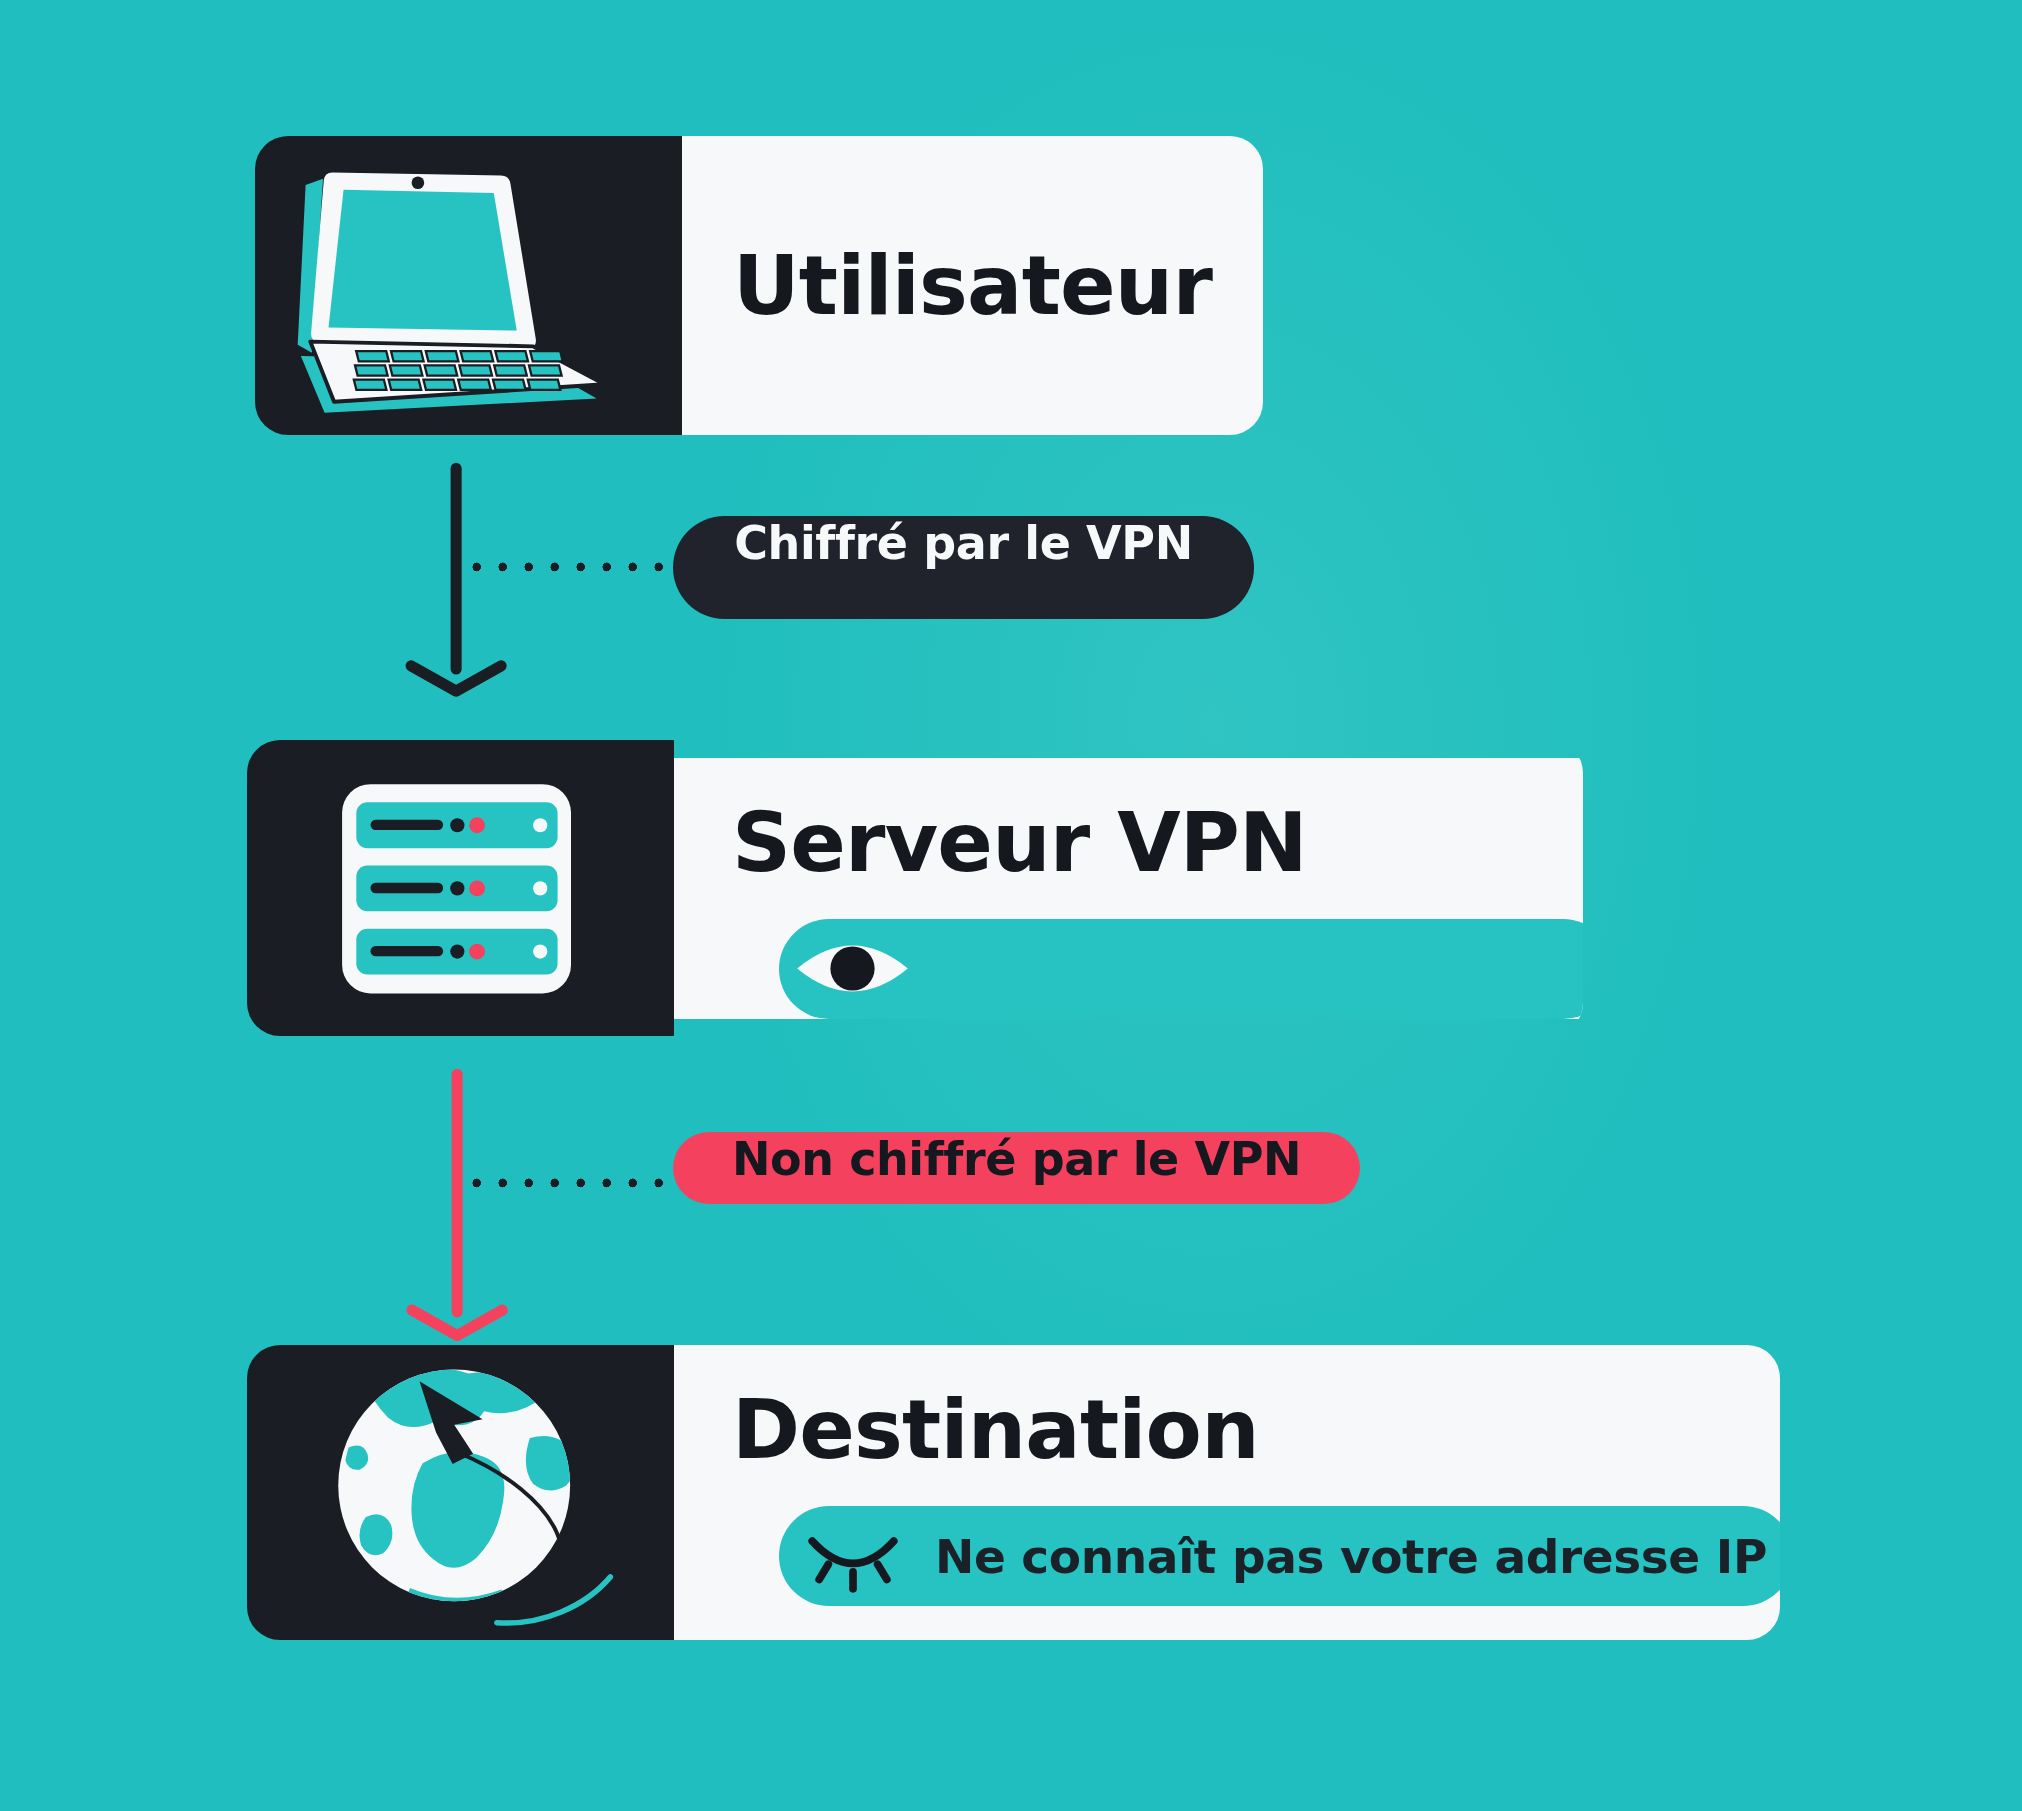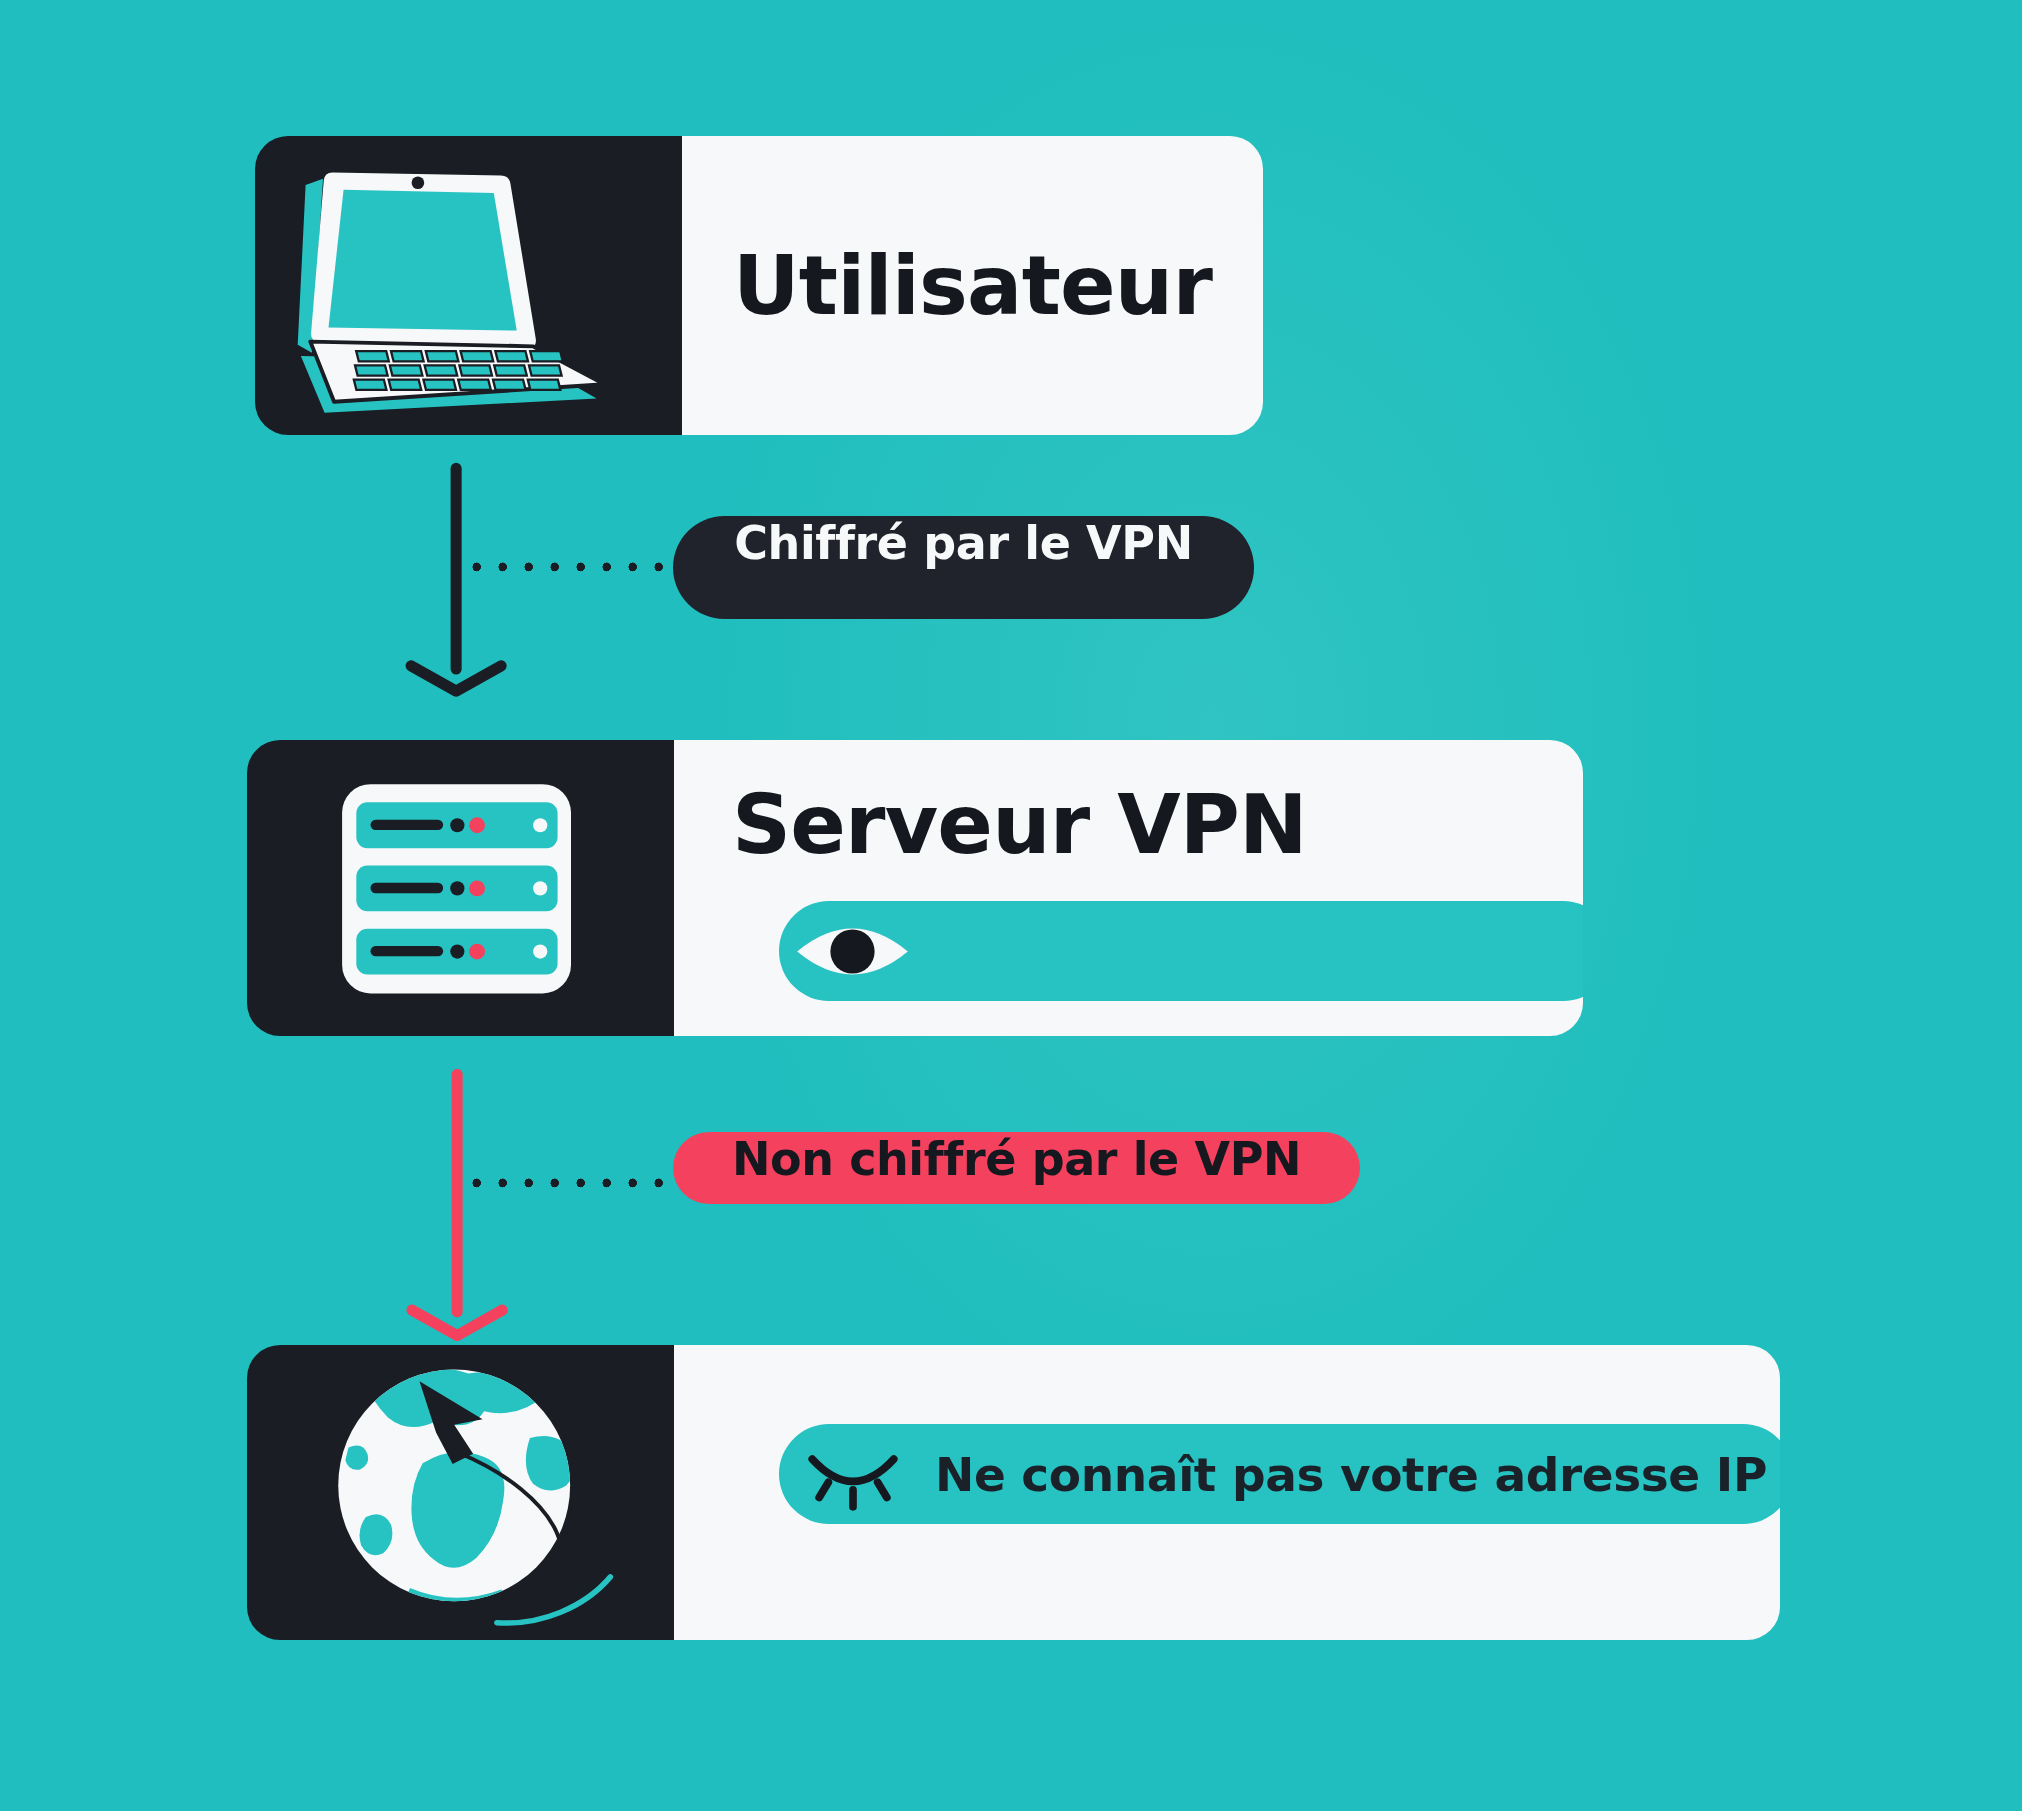--- a/index.html
+++ b/index.html
@@ -25,21 +25,21 @@
   .card .icon-panel{
     width:427px;flex:0 0 427px;background:var(--card-dark);
     display:flex;align-items:center;justify-content:center;
   }
   .card .label-panel{
     flex:1;background:var(--card-light);
     display:flex;flex-direction:column;justify-content:flex-start;
   }
   .card1{left:247px;top:136px;width:1008px;height:299px;margin-left:8px;}
   .card1 .label-panel{justify-content:center;padding-left:51px;}
-  .card2{left:247px;top:740px;width:1336px;height:296px;}
+  .card2{left:247px;top:740px;width:1336px;height:296px;align-items:center;}
   .card3{left:247px;top:1345px;width:1533px;height:295px;}
   .card2 .label-panel,.card3 .label-panel{padding:44px 0 0 58px;}
   .card-title{
     font-size:82px;font-weight:bold;color:var(--text-dark);
     letter-spacing:-0.8px;line-height:1.0;white-space:nowrap;
   }
   .badge{
     margin-top:35px;height:100px;border-radius:50px;background:var(--teal-icon);
     display:flex;align-items:center;
   }
@@ -188,20 +188,21 @@
           <path d="M358 118 Q394 108 412 136 Q422 160 404 178 Q382 192 362 176 Q346 154 358 118 Z"></path>
           <path d="M206 308 Q262 332 322 310 Q334 332 300 346 Q248 358 212 338 Q198 322 206 308 Z"></path>
           <path d="M128 130 Q146 122 152 138 Q156 152 142 158 Q128 160 124 146 Z"></path>
         </g>
         <path d="M266 136 C 392 188 452 288 340 342" fill="none" stroke="#1A1D23" stroke-width="5"></path>
         <path d="M316 352 C 372 356 428 332 460 294" fill="none" stroke="#27C2C2" stroke-width="7" stroke-linecap="round"></path>
         <path d="M218 46 L298 94 L262 101 L286 138 L260 151 L239 111 Z" fill="#1A1D23"></path>
       </svg>
     </div>
     <div class="label-panel">
+      <div class="card-title">Destination</div>
       <div class="badge badge-card3">
         <svg width="100" height="79" viewBox="0 0 130 100">
           <path d="M12 30 Q65 88 118 30" fill="none" stroke="#16181F" stroke-width="10" stroke-linecap="round"></path>
           <line x1="33" y1="60" x2="21" y2="80" stroke="#16181F" stroke-width="10" stroke-linecap="round"></line>
           <line x1="65" y1="70" x2="65" y2="92" stroke="#16181F" stroke-width="10" stroke-linecap="round"></line>
           <line x1="97" y1="60" x2="109" y2="80" stroke="#16181F" stroke-width="10" stroke-linecap="round"></line>
         </svg>
         <span class="badge-label">Ne connaît pas votre adresse IP</span>
       </div>
     </div>

